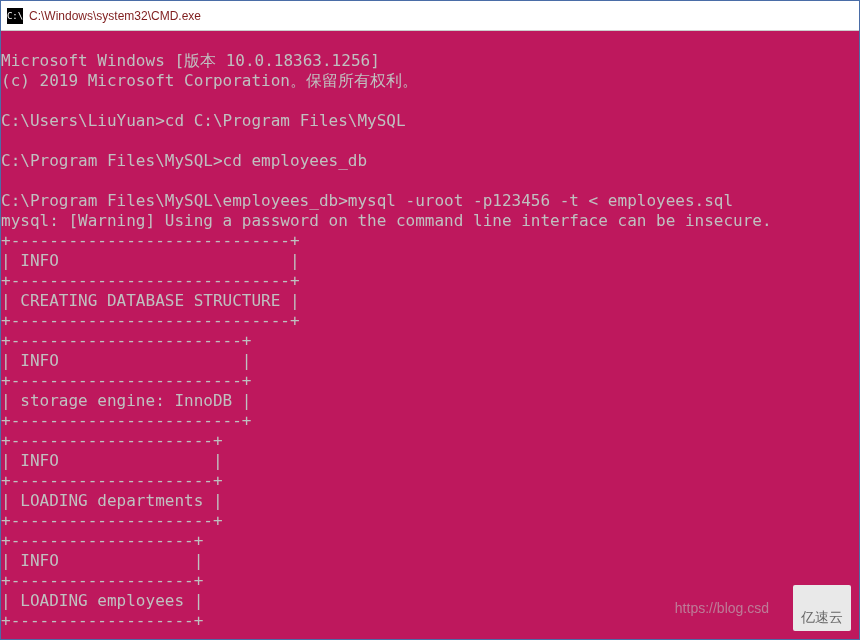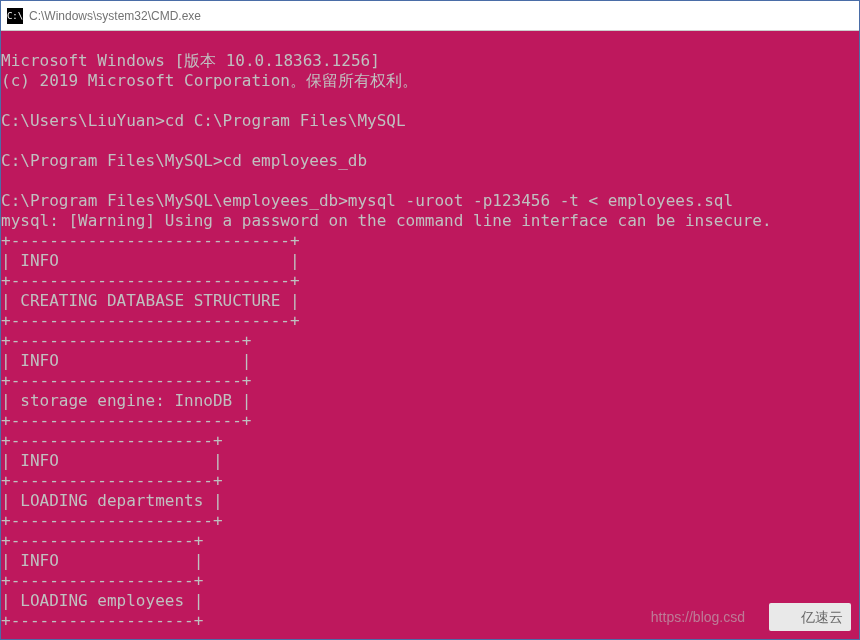--- a/index.html
+++ b/index.html
@@ -32,21 +32,21 @@
       height: 16px;
       background: #000;
       display: inline-flex;
       align-items: center;
       justify-content: center;
       color: #fff;
       font-size: 9px;
       font-family: monospace;
     }
     .titlebar-text {
-      color: #737373;
+      color: #7f1d1d;
     }
     .terminal {
       flex: 1;
       background: #be185d;
       color: #c0c0c0;
       font-family: "NSimSun", "SimSun", "Consolas", monospace;
       font-size: 16px;
       line-height: 20px;
       padding: 0;
       white-space: pre;
@@ -71,20 +71,21 @@
     .wm-badge {
       background: #e9e9e9;
       color: #666;
       border-radius: 2px;
       padding: 4px 8px;
       font-family: "Microsoft YaHei", sans-serif;
       font-size: 14px;
       display: flex;
       align-items: center;
       gap: 4px;
+      flex-direction: column;
     }
     .wm-cloud {
       width: 20px;
       height: 14px;
       position: relative;
     }
   </style>
 </head>
 <body>
 

